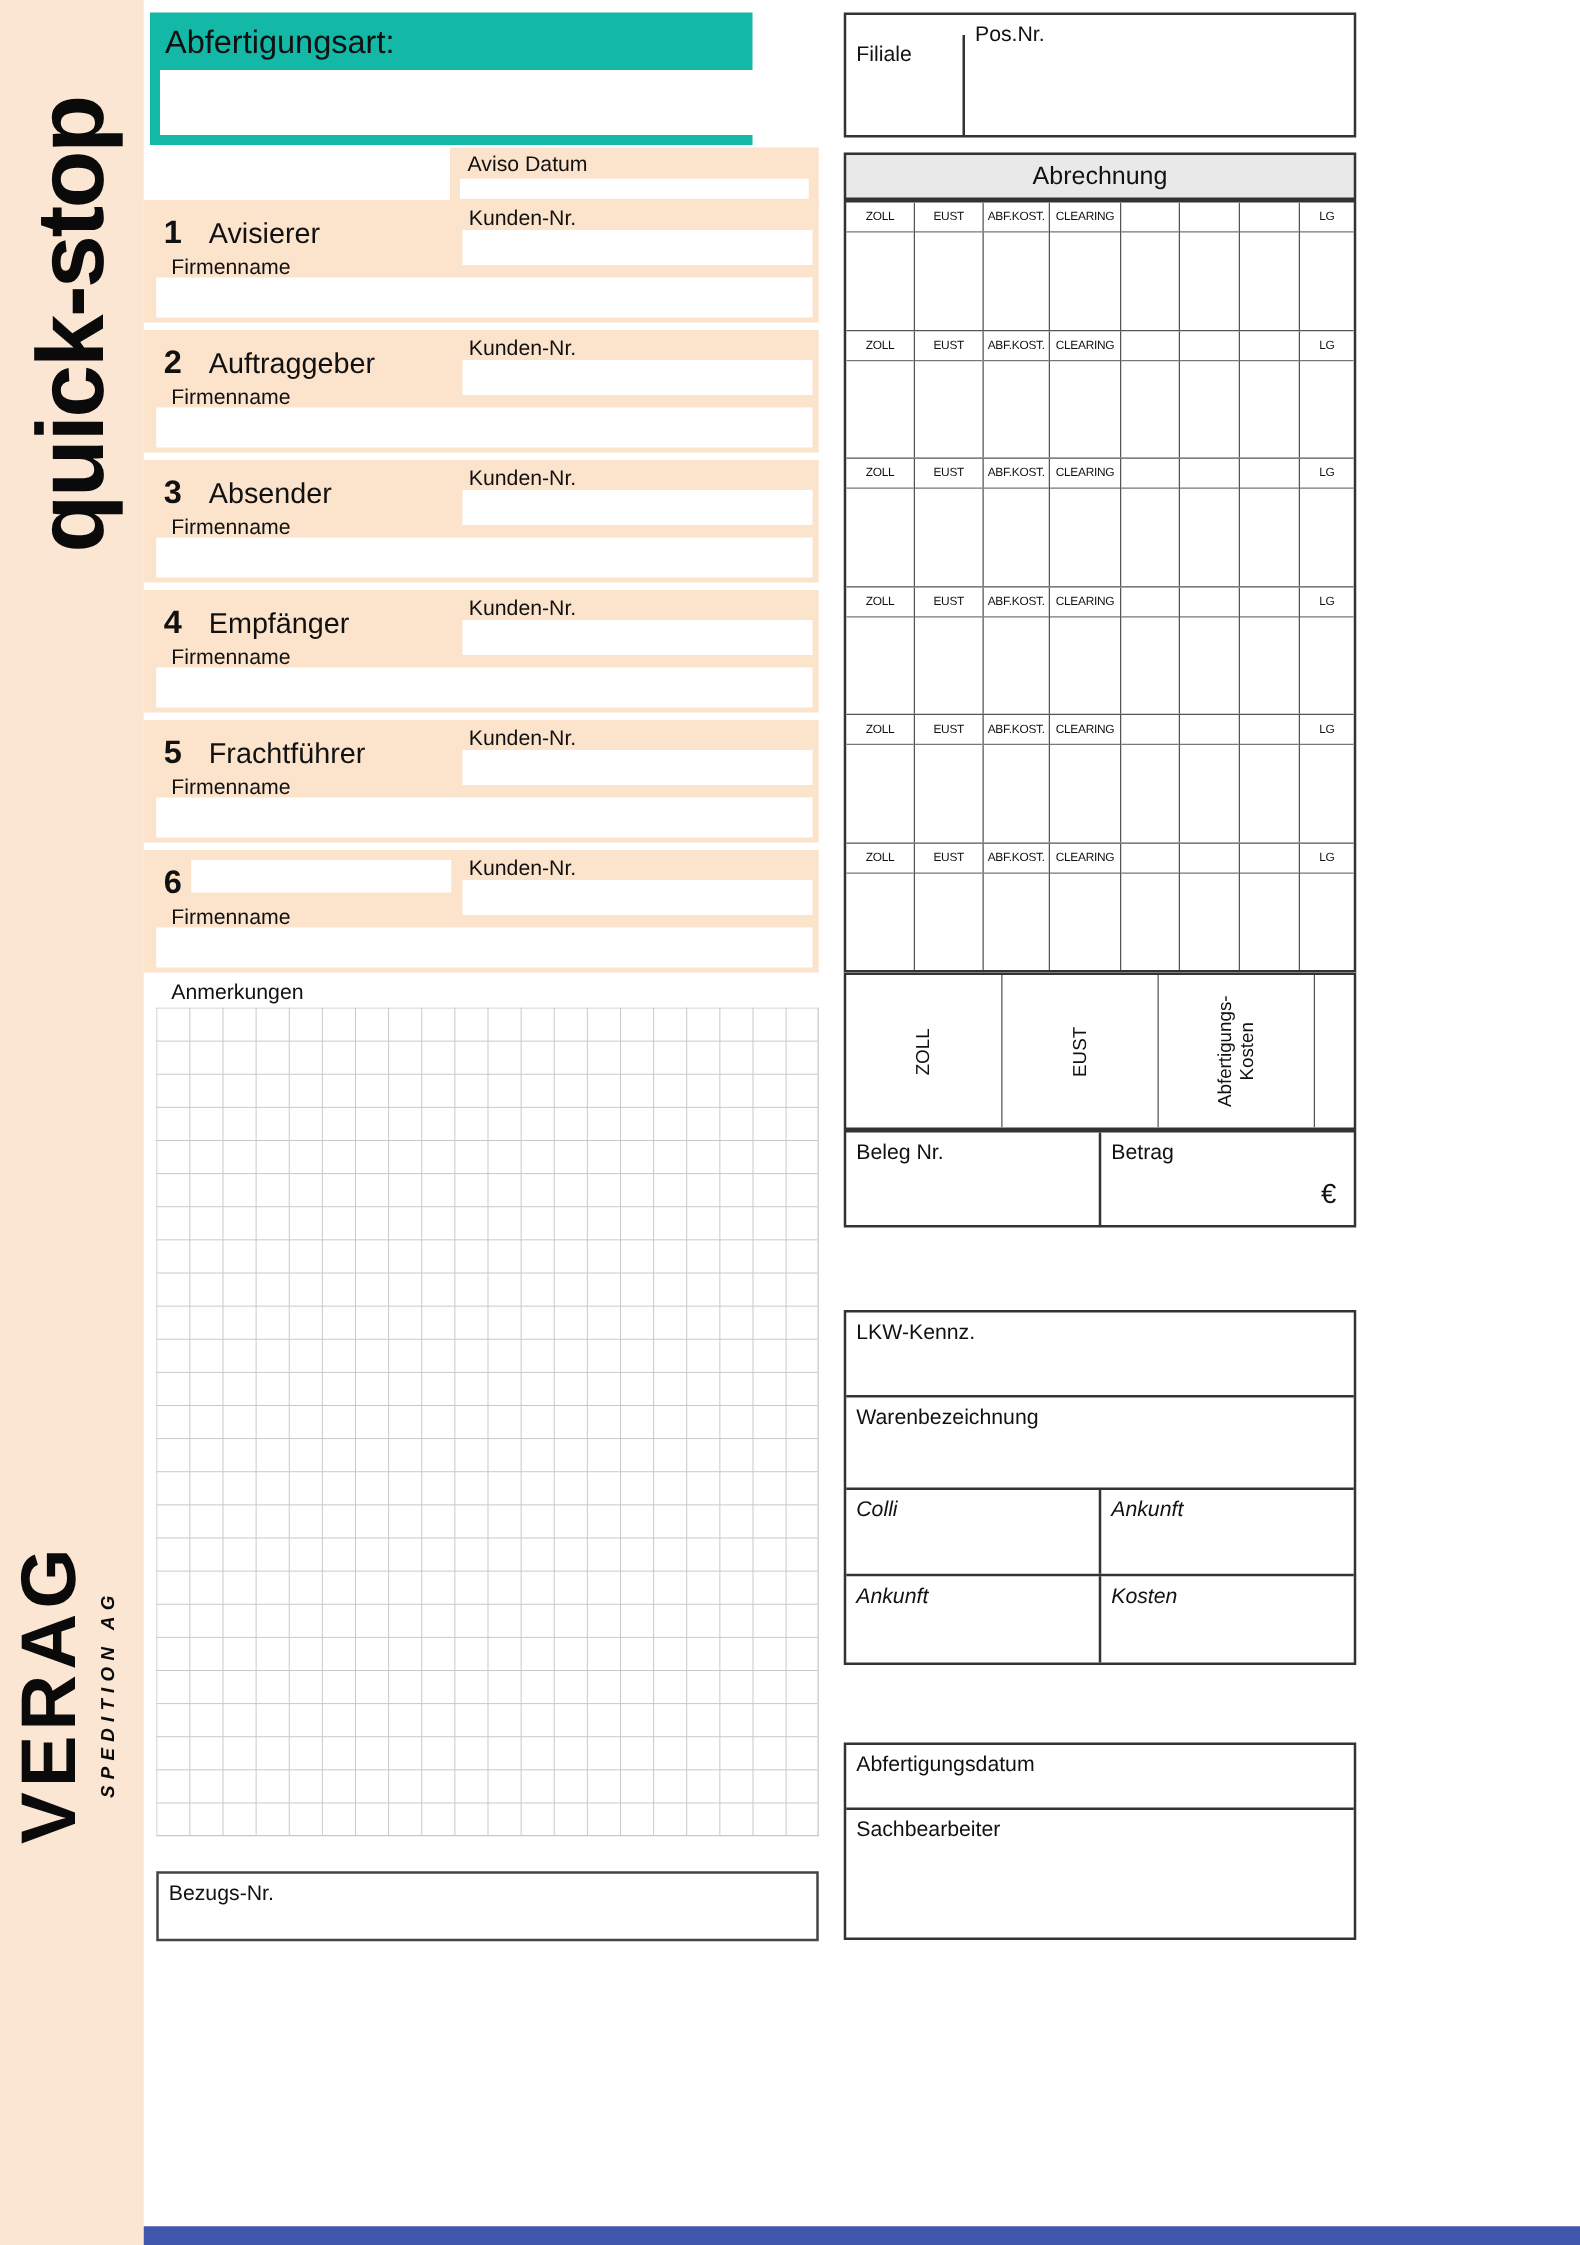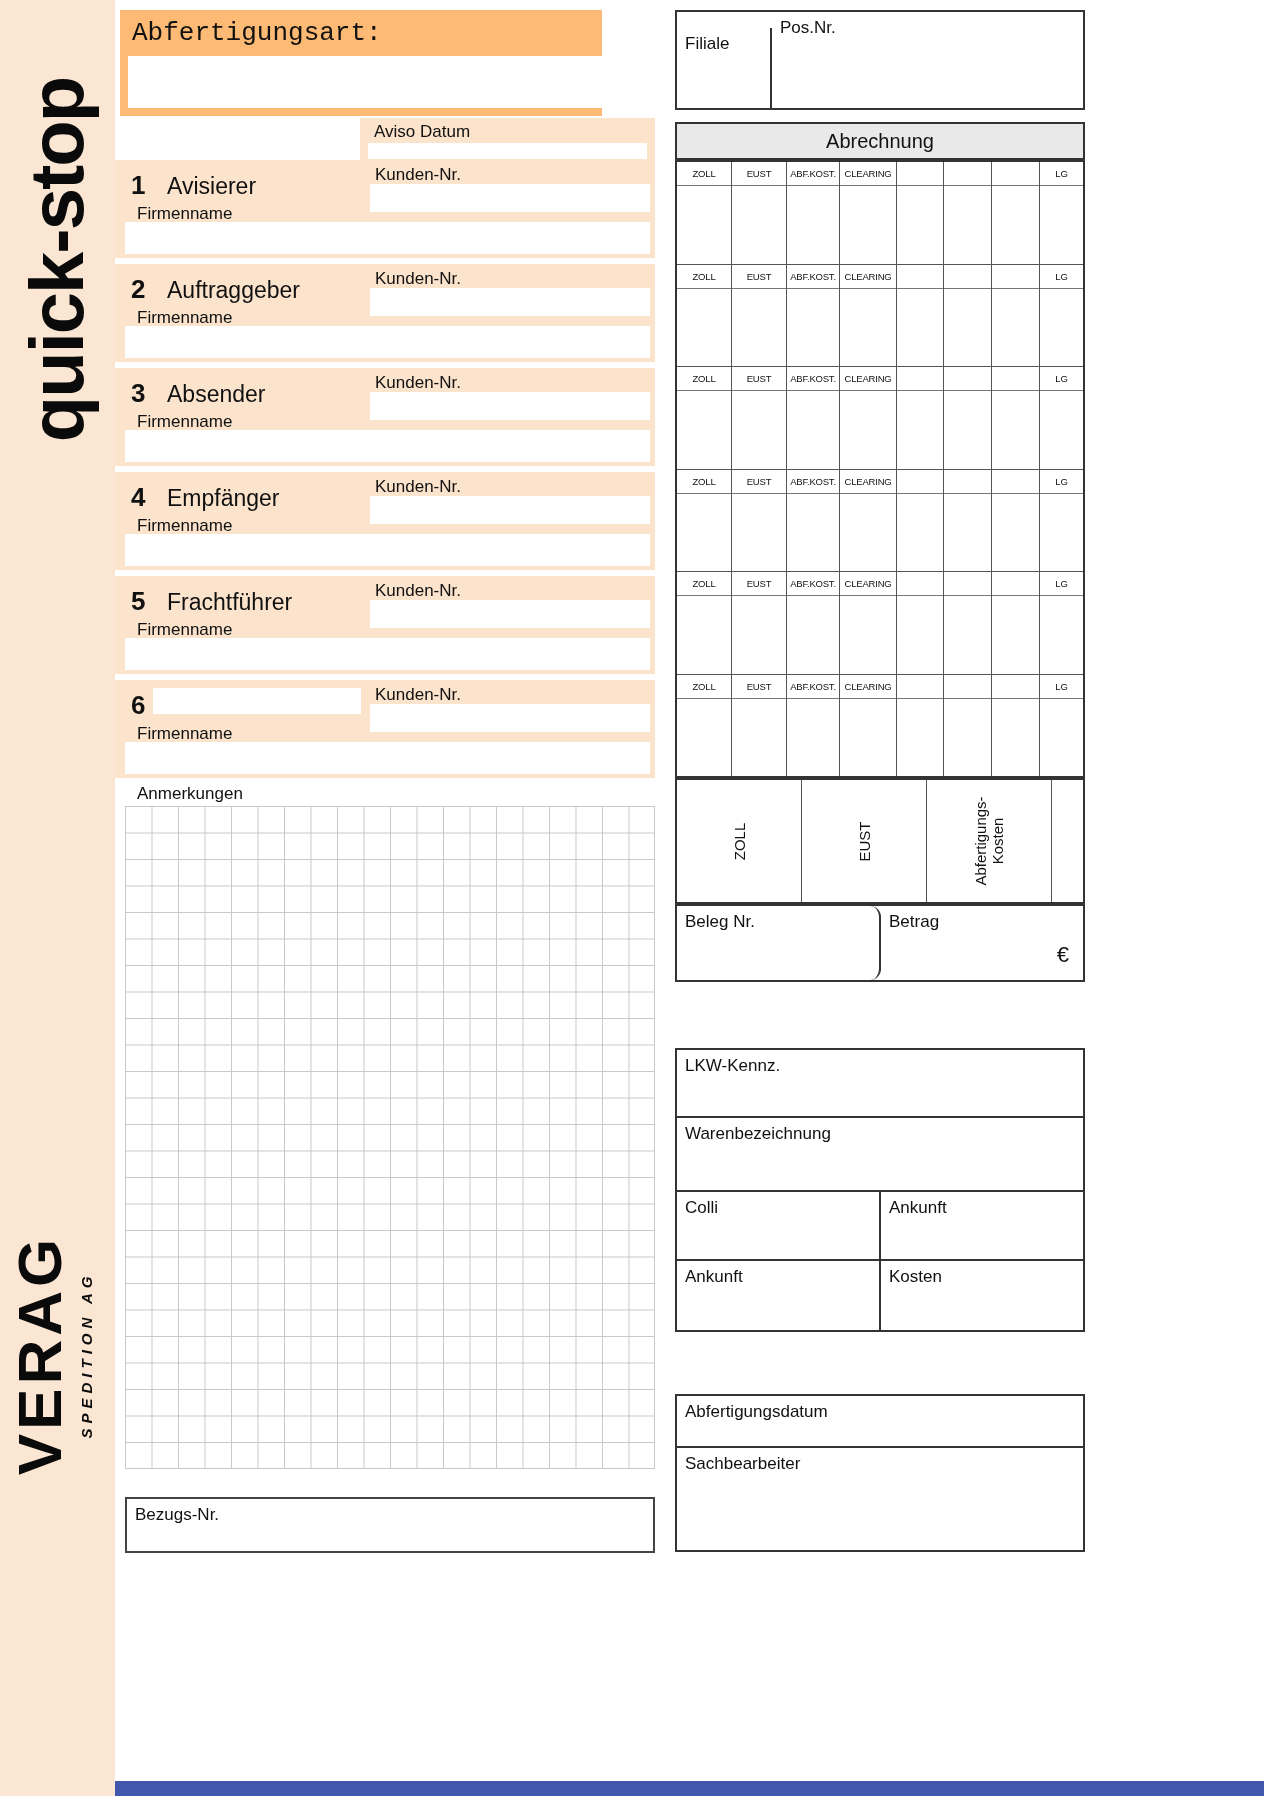--- a/index.html
+++ b/index.html
@@ -11,21 +11,21 @@
   .brand-strip { position:absolute; left:0; top:0; width:115px; height:1796px; background:#fbe6d4; }
   .rot { transform:rotate(-90deg); text-align:center; }
   .logo { position:absolute; left:-183px; top:208px; width:480px; height:104px; line-height:104px;
           font-size:76px; font-weight:bold; letter-spacing:-2px; color:#0a0a0a; }
   .company { position:absolute; left:-95px; top:1315px; width:270px; height:80px; line-height:80px;
              font-size:62px; font-weight:bold; letter-spacing:4px; color:#0a0a0a; }
   .company-sub { position:absolute; left:-23px; top:1345px; width:220px; height:20px; line-height:20px;
                  font-size:15px; font-weight:bold; font-style:italic; letter-spacing:5px; color:#0a0a0a; }
 
   
-  .abf-panel { position:absolute; left:120px; top:10px; width:482px; height:106px; background:#fdba74;font-family:Liberation Mono, monospace; }
+  .abf-panel { position:absolute; left:120px; top:10px; width:482px; height:106px; background:#14b8a6; }
   .abf-label { position:absolute; left:12px; top:8px; font-size:26px; }
   .abf-input { position:absolute; left:8px; top:46px; width:519px; height:52px; background:#ffffff; }
 
   
   .filiale-box { position:absolute; left:675px; top:10px; width:410px; height:100px; border:2px solid #333; display:flex; background:#fff; }
   .filiale-cell { width:95px; border-right:2px solid #333; position:relative;margin-top:16px; }
   .posnr-cell { flex:1; position:relative; }
   .small-label { position:absolute; left:8px; top:6px; font-size:17px; white-space:nowrap; }
 
   
@@ -56,40 +56,40 @@
   .role-input { position:absolute; left:38px; top:8px; width:208px; height:26px; background:#ffffff; }
 
   
   .v-row { position:absolute; left:675px; top:778px; width:410px; height:126px; display:flex; border:2px solid #333; background:#fff; overflow:hidden; }
   .v-cell { border-right:1px solid #555; display:flex; align-items:center; justify-content:center; overflow:visible; }
   .v-cell:last-child { border-right:none; }
   .v-label { transform:rotate(-90deg); white-space:pre-line; text-align:center; font-size:15px; line-height:17px; width:124px; }
 
   
   .beleg-row { position:absolute; left:675px; top:904px; width:410px; height:78px; display:flex; border:2px solid #333; background:#fff; }
-  .beleg-cell { flex:1; position:relative; border-right:2px solid #333;border-radius:11px; }
+  .beleg-cell { flex:1; position:relative; border-right:2px solid #333; }
   .beleg-cell:last-child { border-right:none; }
   .euro { position:absolute; right:14px; top:36px; font-size:22px; }
 
   
   .anm-label { position:absolute; left:137px; top:784px; font-size:17px; }
   .anm-grid { position:absolute; left:125px; top:806px; width:530px; height:663px;
               background-image:linear-gradient(to right, #c8c8c8 1px, transparent 1px),
                                linear-gradient(to bottom, #c8c8c8 1px, transparent 1px);
               background-size:26.5px 26.5px;
               border-right:1px solid #c8c8c8; border-bottom:1px solid #c8c8c8; }
   .bezugs-box { position:absolute; left:125px; top:1497px; width:530px; height:56px; border:2px solid #444; background:#fff;padding-left:44px; }
 
   
   .ship-group { position:absolute; left:675px; top:1048px; width:410px; height:284px; border:2px solid #333; background:#fff;
                 display:flex; flex-direction:column; }
   .ship-row { position:relative; border-bottom:2px solid #333; }
   .ship-row:last-child { border-bottom:none; }
   .ship-split { display:flex; }
-  .ship-cell { flex:1; position:relative; border-right:2px solid #333; }
+  .ship-cell { flex:1; position:relative; border-right:2px solid #333;font-style:italic; }
   .ship-cell:last-child { border-right:none; }
 
   
   .proc-group { position:absolute; left:675px; top:1394px; width:410px; height:158px; border:2px solid #333; background:#fff;
                 display:flex; flex-direction:column; }
   .proc-row { position:relative; border-bottom:2px solid #333; }
   .proc-row:last-child { border-bottom:none; }
 
   
   .blue-bar { position:absolute; left:115px; top:1781px; width:1149px; height:15px; background:#4156ad; }

